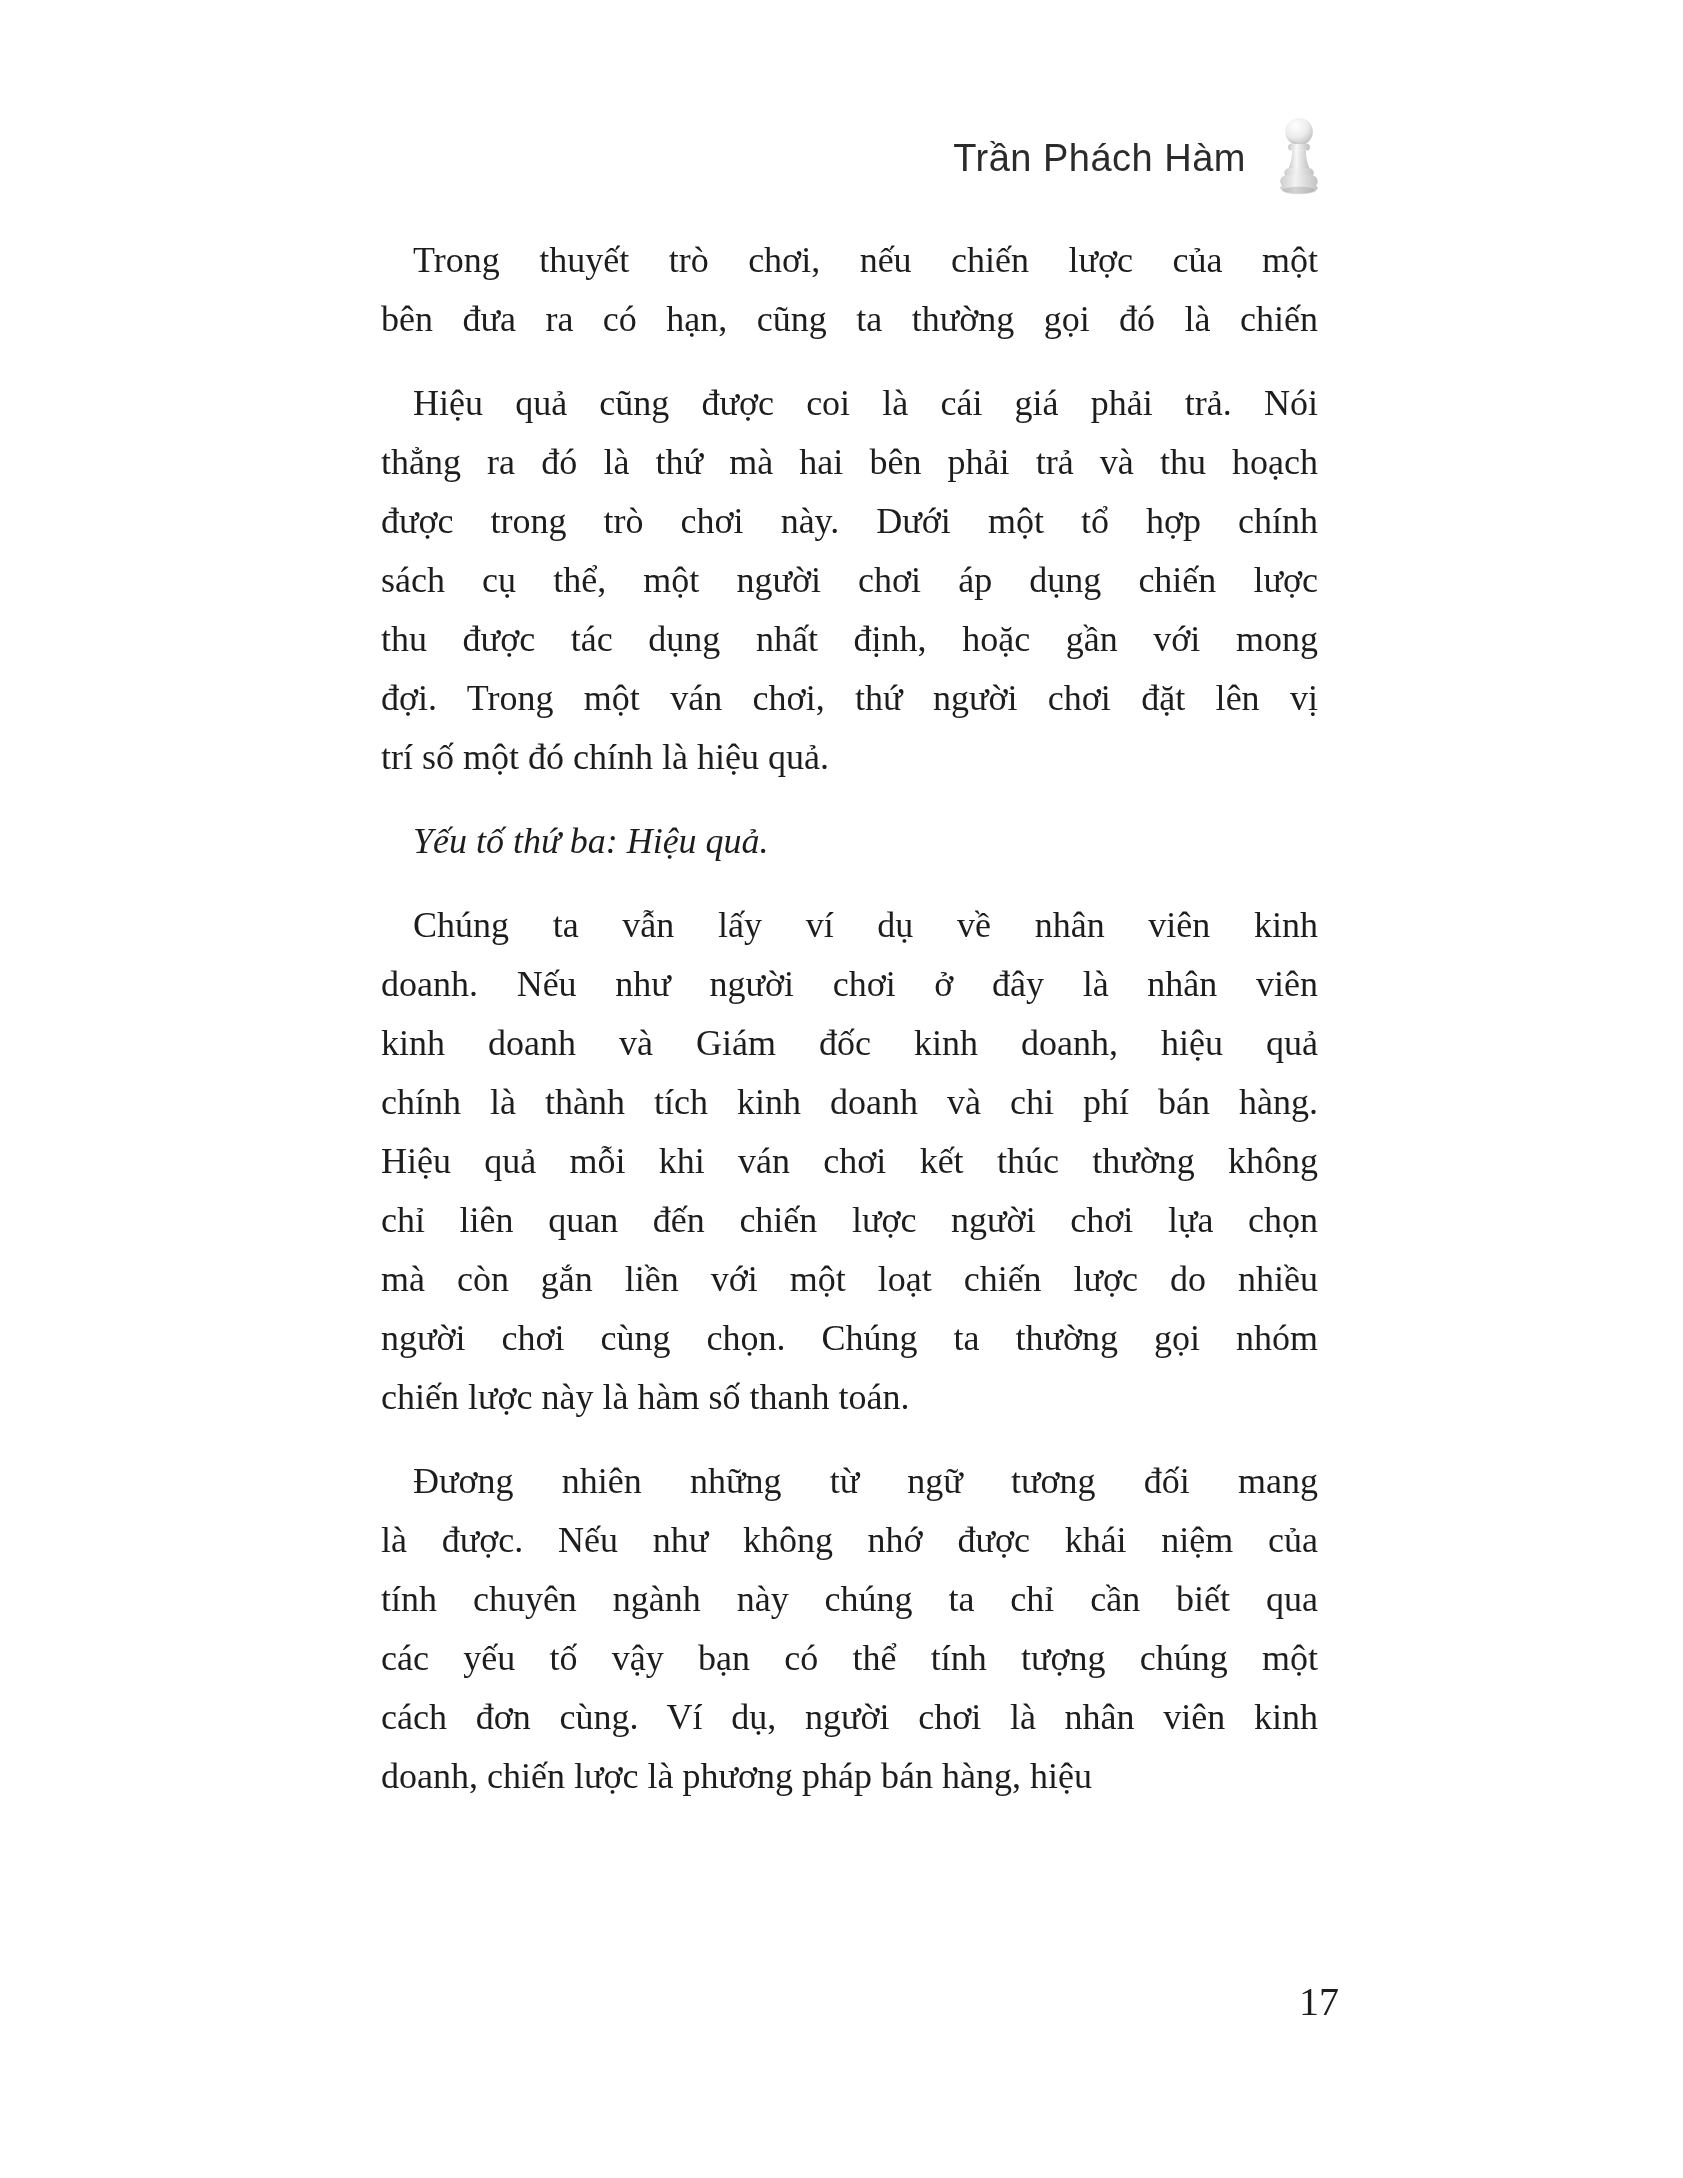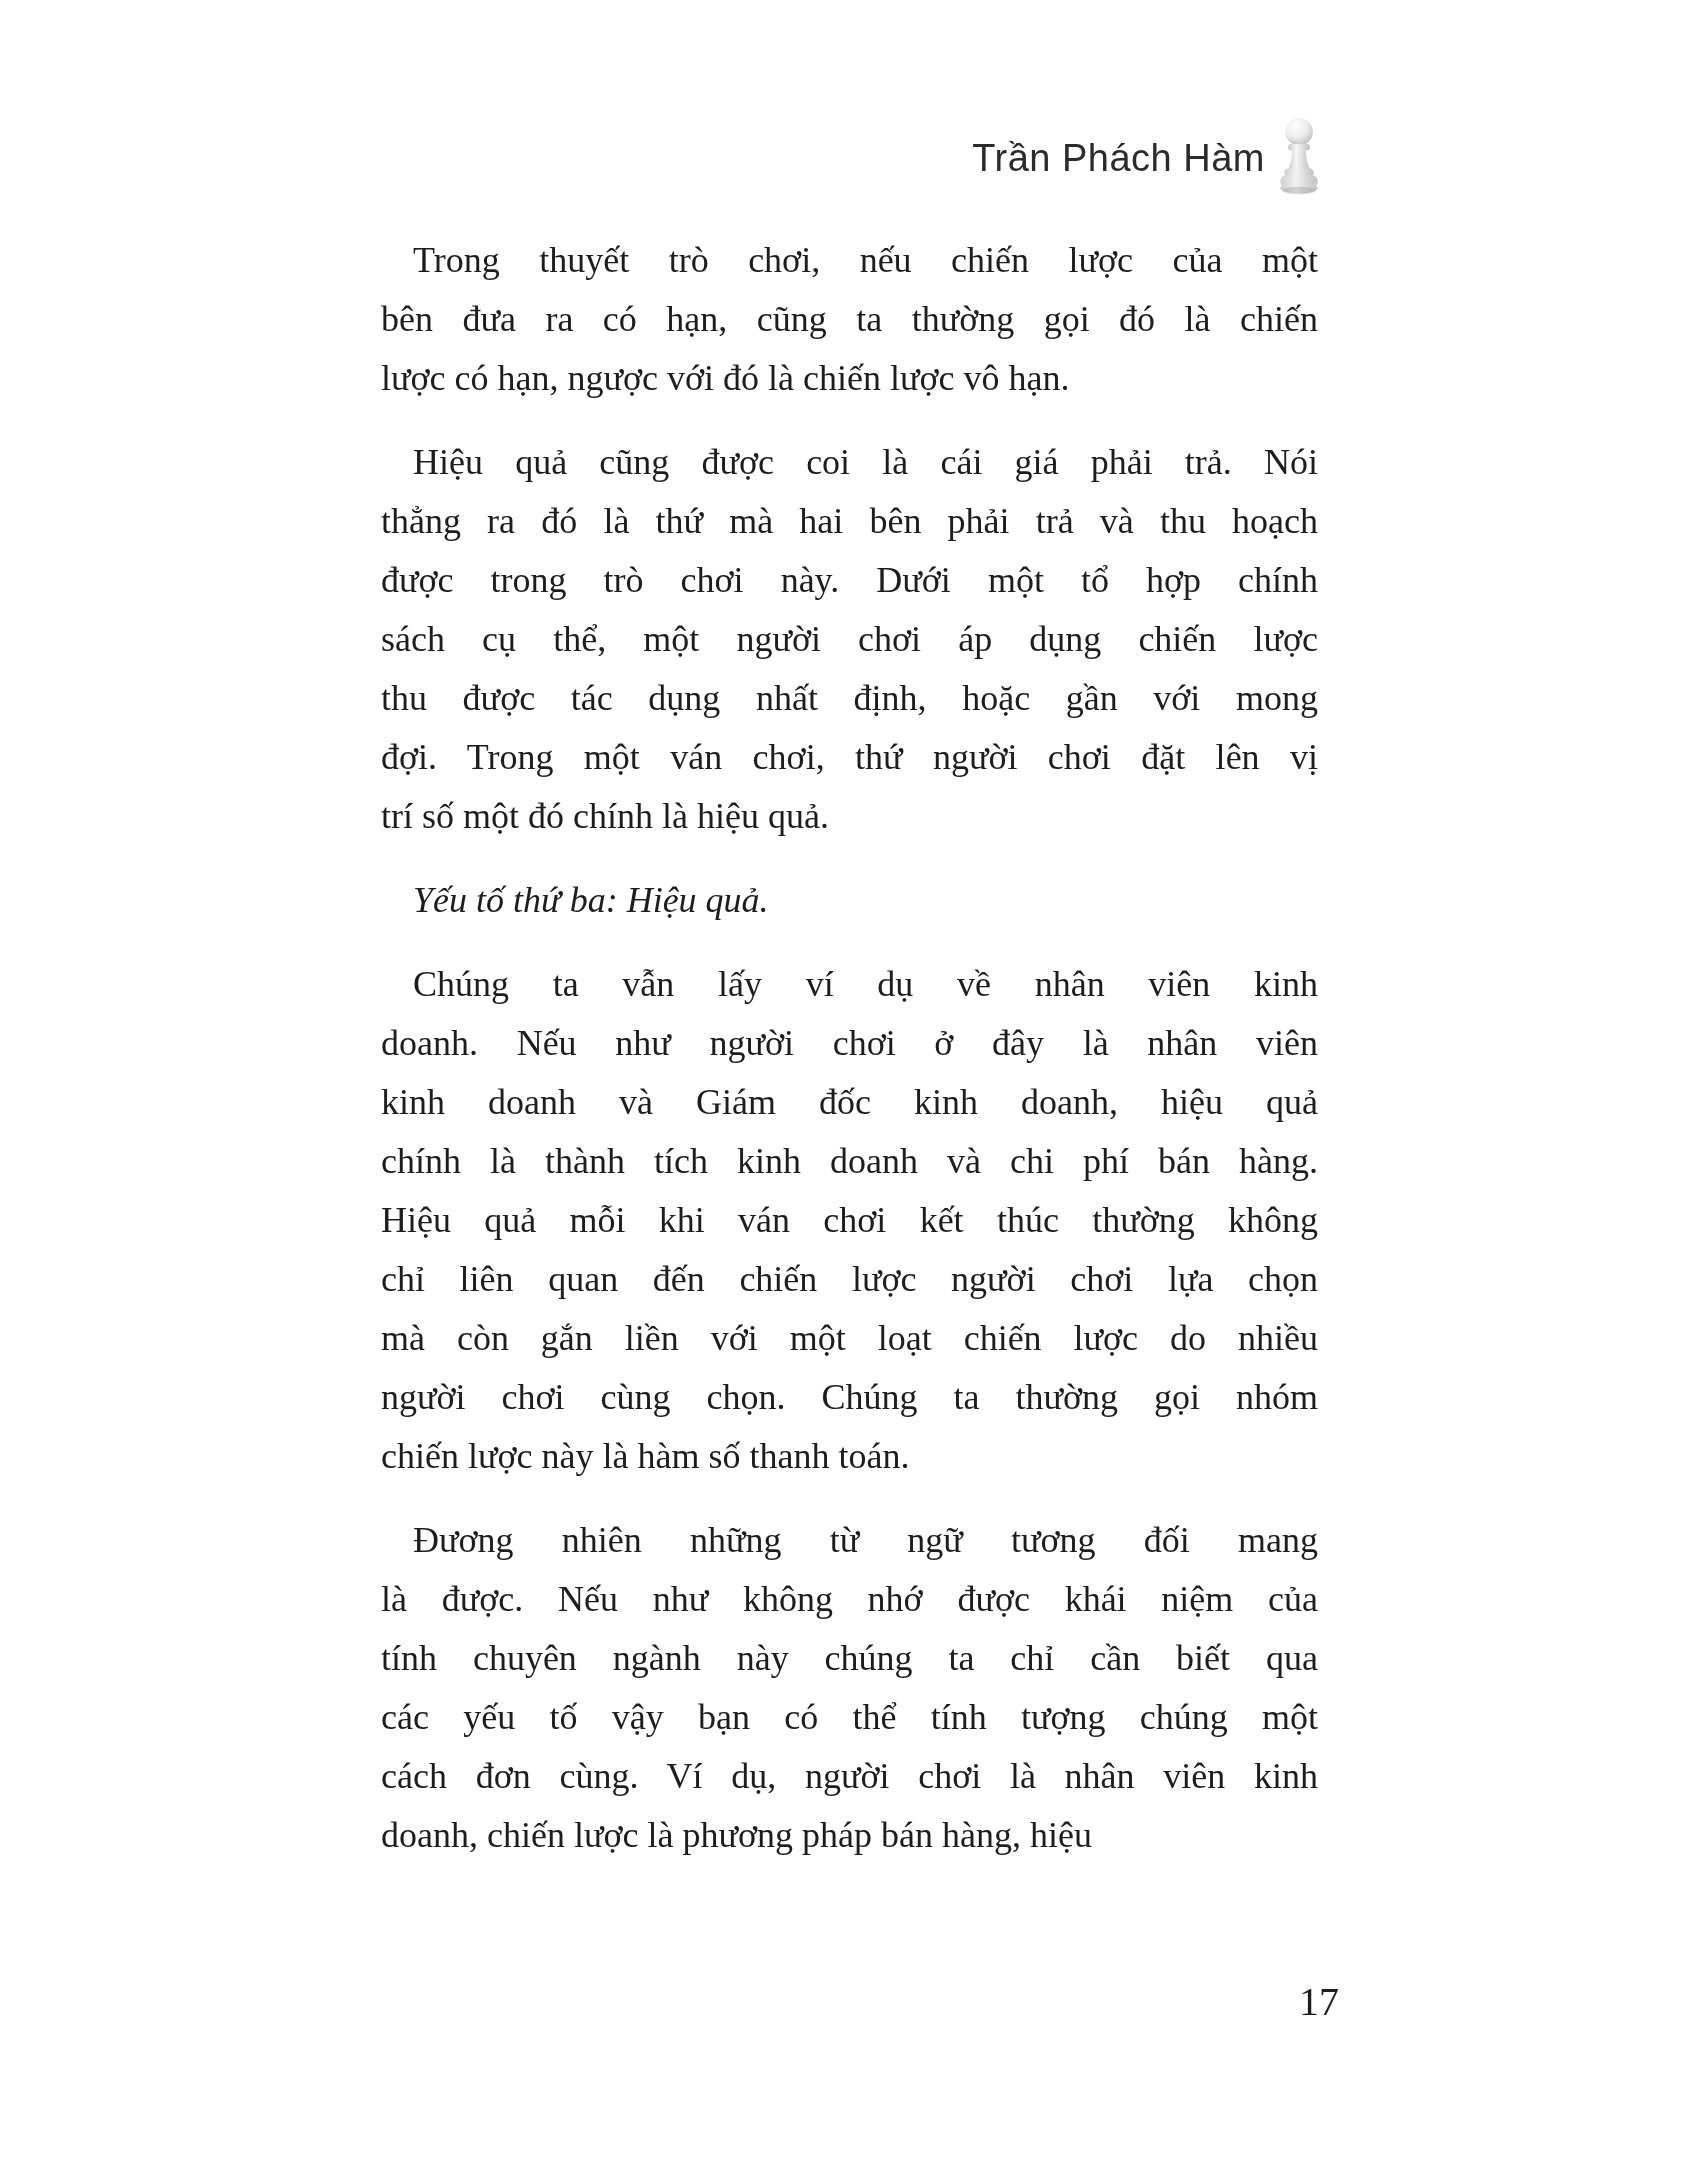--- a/index.html
+++ b/index.html
@@ -15,21 +15,21 @@
   
   .header {
     position: absolute;
     left: 381px;
     top: 111px;
     width: 941px;
     height: 89px;
     display: flex;
     justify-content: flex-end;
     align-items: flex-start;
-    gap: 11px;
+    gap: 30px;
   }
   .header-author {
     font-family: "Liberation Sans", sans-serif;
     font-size: 38px;
     line-height: 40px;
     color: #2b2b2b;
     margin-top: 27px;
     letter-spacing: 0.5px;
     white-space: nowrap;
   }
@@ -99,21 +99,20 @@
         <ellipse cx="23" cy="72" rx="19" ry="5.5" fill="url(#pawnBase)"></ellipse>
         <ellipse cx="23" cy="74.5" rx="17" ry="3.8" fill="rgba(120,120,120,0.25)"></ellipse>
       </svg>
     </div>
   </div>
 
   <div class="content">
       <div class="para">
         <div class="ln first">Trong thuyết trò chơi, nếu chiến lược của một</div>
         <div class="ln">bên đưa ra có hạn, cũng ta thường gọi đó là chiến</div>
-        <div class="ln last">lược có hạn, ngược với đó là chiến lược vô hạn.</div>
       </div>
       <div class="para">
         <div class="ln first">Hiệu quả cũng được coi là cái giá phải trả. Nói</div>
         <div class="ln">thẳng ra đó là thứ mà hai bên phải trả và thu hoạch</div>
         <div class="ln">được trong trò chơi này. Dưới một tổ hợp chính</div>
         <div class="ln">sách cụ thể, một người chơi áp dụng chiến lược</div>
         <div class="ln">thu được tác dụng nhất định, hoặc gần với mong</div>
         <div class="ln">đợi. Trong một ván chơi, thứ người chơi đặt lên vị</div>
         <div class="ln last">trí số một đó chính là hiệu quả.</div>
       </div>

